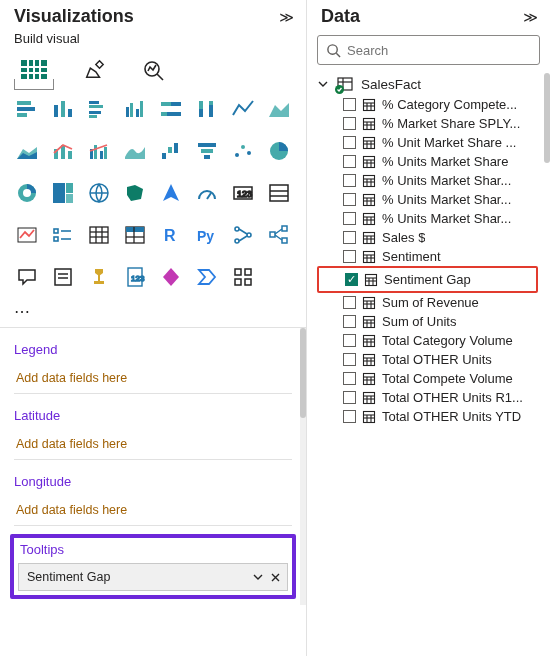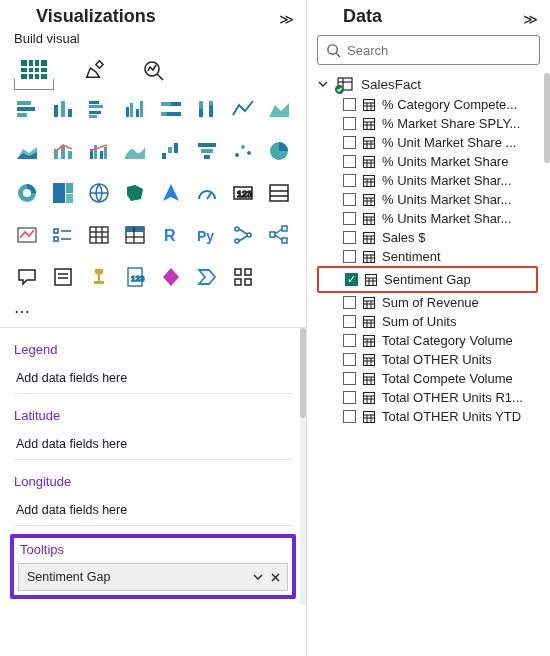--- a/index.html
+++ b/index.html
@@ -1,34 +1,34 @@
 <!DOCTYPE html>
 <html><head>
 <meta charset="utf-8">
 <style>
   * { box-sizing: border-box; margin: 0; padding: 0; font-family: "Segoe UI", sans-serif; }
   body { display: flex; width: 550px; height: 656px; background: #fff; color: #252424; overflow: hidden; }
   .pane { display: flex; flex-direction: column; border-left: 1px solid #e1e1e1; position: relative; }
   .viz-pane { width: 306px; border-left: none; }
   .data-pane { flex: 1; }
-  .pane-header { display: flex; align-items: flex-end; justify-content: space-between; padding: 6px 12px 2px 2px; margin-left: 34px; }
+  .pane-header { display: flex; align-items: center; justify-content: space-between; padding: 6px 12px 2px 14px; }
   .pane-title { font-size: 18px; font-weight: 600; }
   .chev { font-size: 14px; cursor: pointer; user-select: none; }
   .sub { font-size: 13px; padding: 2px 14px 6px; }
   .tabs { display: flex; gap: 32px; padding: 4px 20px 0; }
   .tab { width: 28px; height: 28px; display: flex; align-items: center; justify-content: center; cursor: pointer; position: relative; }
   .tab.active::after { content:""; position:absolute; bottom:-6px; left:-6px; right:-6px; height:10px; border:1px solid #888; border-top:none; background: linear-gradient(#fff,#fff); }
   .gallery { padding: 10px 12px; display: grid; grid-template-columns: repeat(8, 30px); gap: 12px 6px; }
   .vicon { width: 30px; height: 30px; display:flex; align-items:center; justify-content:center; cursor:pointer; }
   .more { padding: 0 14px 6px; font-size: 16px; letter-spacing:2px; cursor:pointer; }
   .fields-area { border-top: 1px solid #e1e1e1; padding: 8px 0 0; position:relative; }
   .fscroll { position:absolute; right:0; top:0; bottom:0; width:6px; background:#f0f0f0; }
   .fscroll-thumb { position:absolute; right:0; top:0; width:6px; height:90px; background:#c8c8c8; border-radius:3px; }
   .fwell-label { font-size: 13px; color:#6d28d9; padding: 6px 14px 6px; }
-  .fwell-drop { margin: 0 14px 8px; background:#fff; border:none; padding:8px 2px; font-size:12.5px; color:#0f172a; border-bottom:1px solid #e1e1e1; }
+  .fwell-drop { margin: 0 14px 8px; background:#fff; border:none; padding:8px 2px; font-size:12.5px; color:#a16207; border-bottom:1px solid #e1e1e1; }
   .fwell-chip-wrap { margin: 0 14px 8px; }
   .fwell-chip { background:#f0f0f0; border:1px solid #c8c8c8; height:28px; display:flex; align-items:center; justify-content:space-between; padding:0 6px 0 8px; font-size:12.5px; }
   .chip-actions { display:flex; gap:6px; align-items:center; }
   .hl { border:4px solid #6d28d9; border-radius:2px; padding:2px 2px 4px; margin:0 10px 6px; }
   .hl .fwell-label { padding-left:4px; padding-top:2px; }
   .hl .fwell-chip-wrap { margin:0 2px 0; }
   .search-wrap { padding:6px 10px 8px; }
   .search { display:flex; align-items:center; gap:6px; border:1px solid #8a8886; border-radius:3px; height:30px; padding:0 8px; }
   .search input { border:none; outline:none; font-size:13px; flex:1; }
   .tree { padding: 0 0 0 10px; position:relative; }

